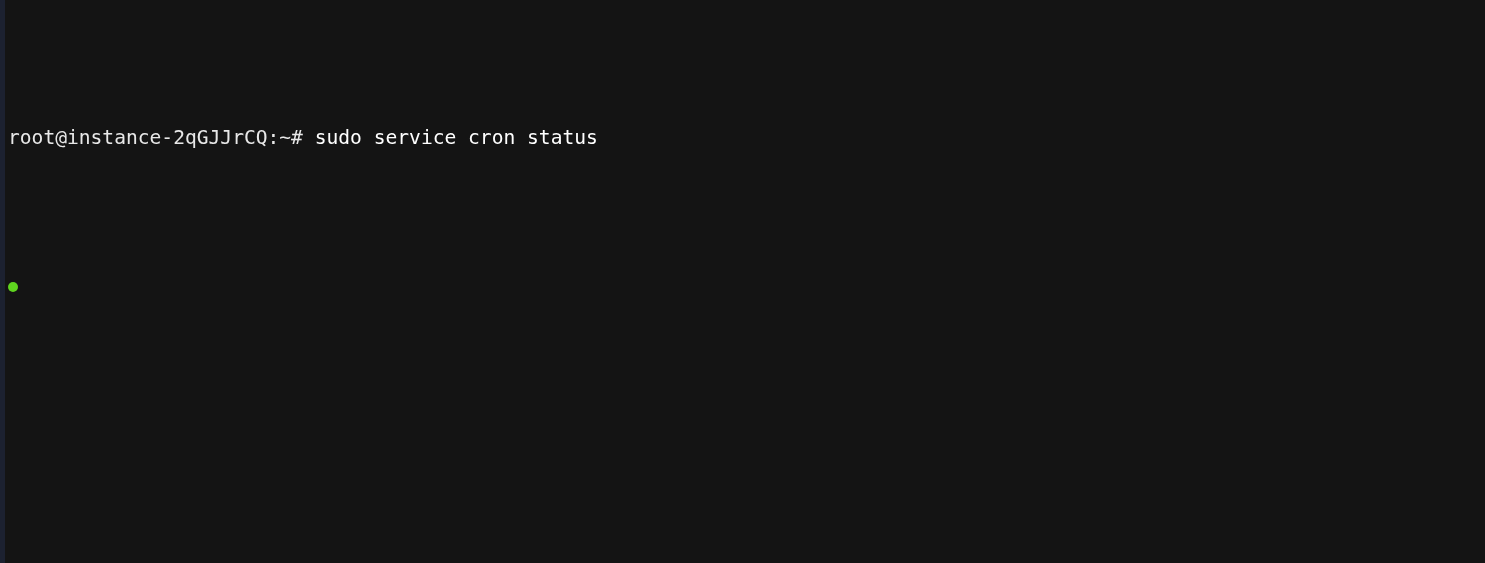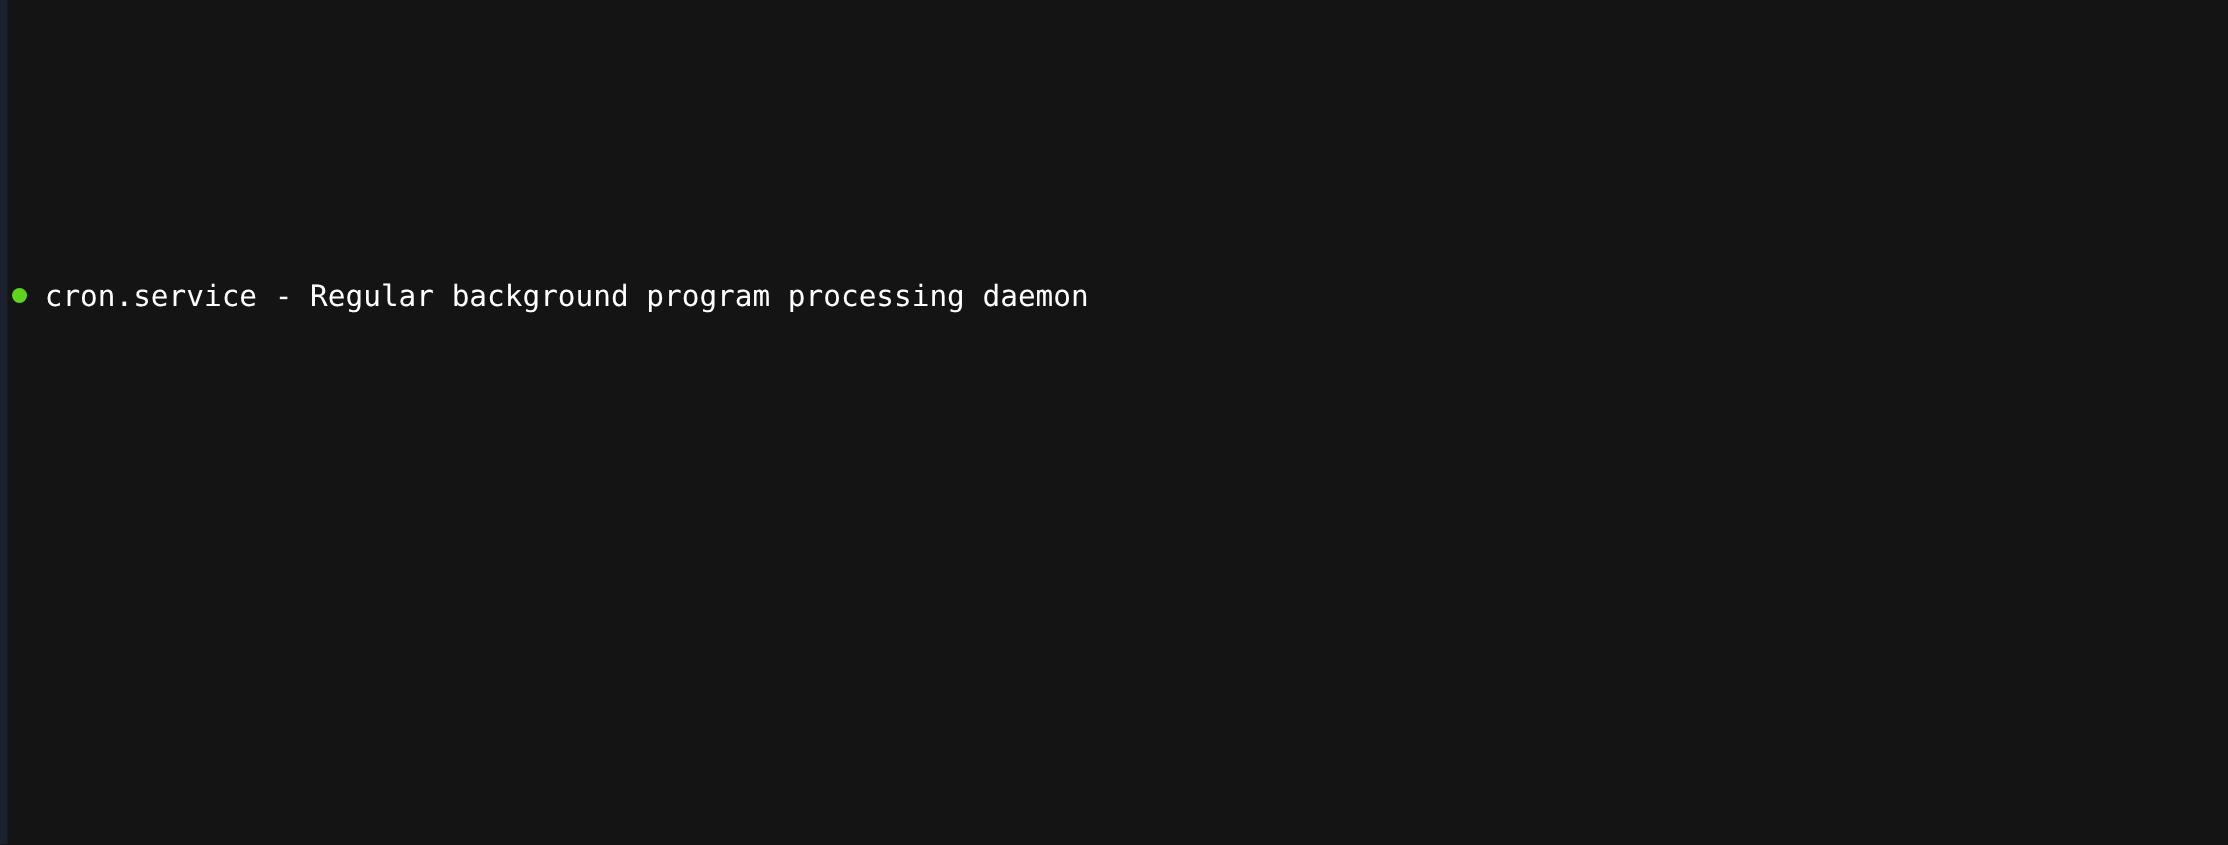--- a/index.html
+++ b/index.html
@@ -72,23 +72,24 @@
 </head>
 <body>
 
 <div id="terminal">
 
   <div id="gutter"></div>
 
   <div id="screen">
 
     
+    <div class="line"><span class="fg-default">root@instance-2qGJJrCQ:~#</span><span class="fg-bright"> sudo service cron status</span></div>
 
     
-    <div class="line"><span class="bullet"></span><span class="fg-default"> </span><span class="fg-bright">cron.service - Regular background program processing daemon</span></div>
+    <div class="line"><span class="bullet"></span><span class="fg-default"> </span></div>
 
     
 
     
     
 
     
     
 
     

